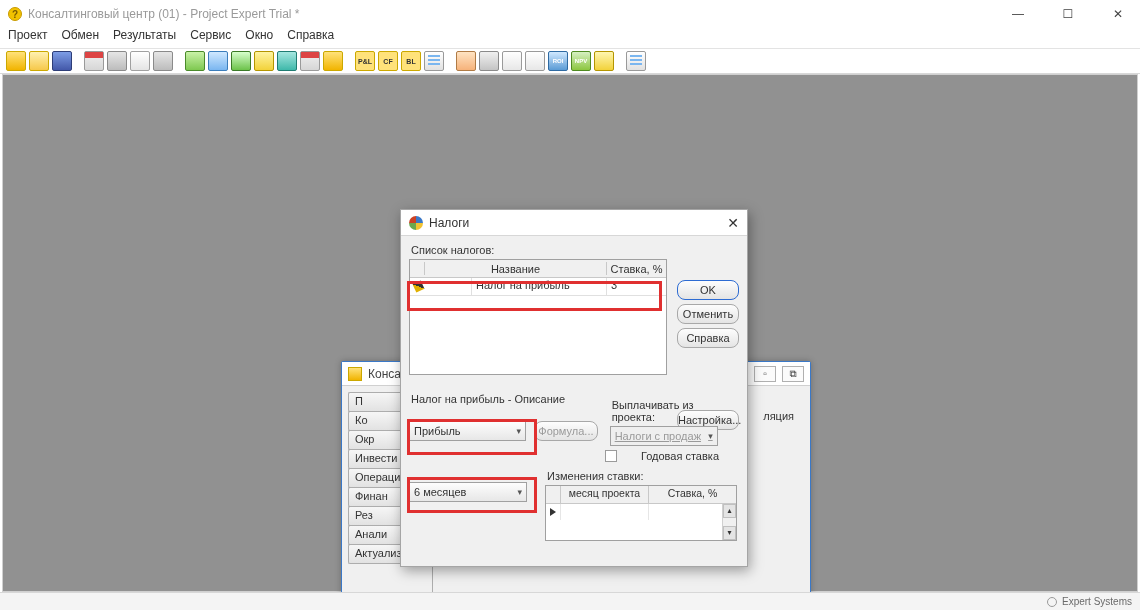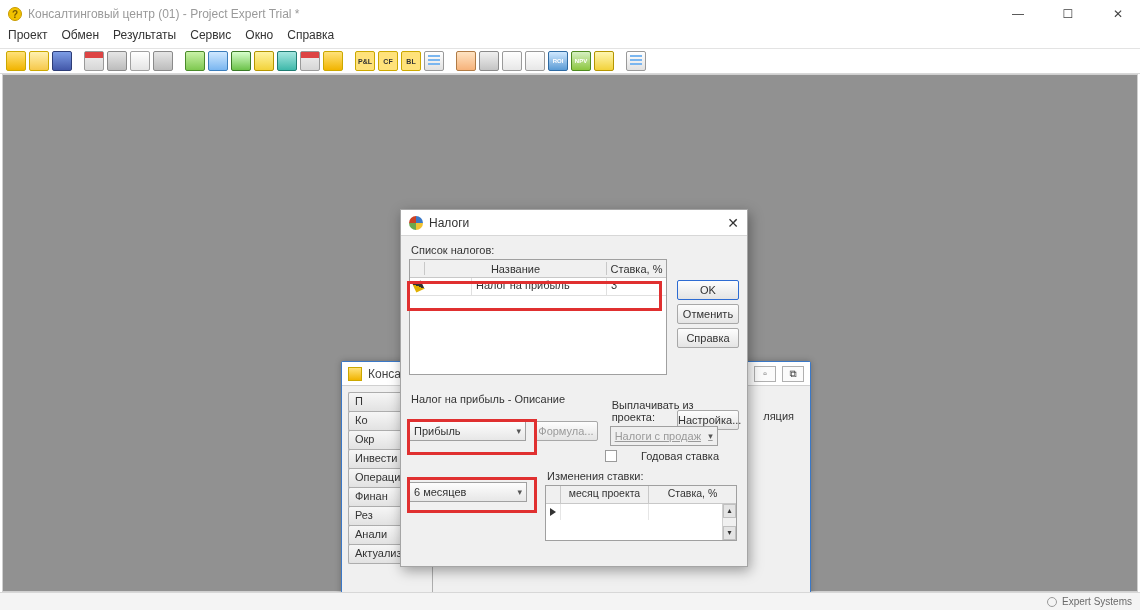--- a/index.html
+++ b/index.html
@@ -65,21 +65,21 @@
   .taxtable .thead .ch.rate{flex:0 0 60px;}
   .taxtable .trow{display:flex;height:18px;border-bottom:1px solid #e0e0e0;}
   .taxtable .trow .tc{border-left:1px solid #e0e0e0;padding:1px 4px;font-size:11px;}
   .taxtable .trow .tc.first{flex:0 0 14px;border-left:none;display:flex;align-items:center;justify-content:center;}
   .taxtable .trow .tc.name{flex:1;margin-left:44px;}
   .taxtable .trow .tc.rate{flex:0 0 60px;}
   .pen{width:9px;height:9px;background:linear-gradient(45deg,#e0b000 50%,#333 50%);transform:rotate(-25deg);}
   .redbox{position:absolute;border:3px solid #e03030;pointer-events:none;}
   .rb1{left:6px;top:45px;width:255px;height:30px;}
   .side-btns{position:absolute;right:8px;top:44px;width:62px;display:flex;flex-direction:column;gap:4px;}
-  .wbtn{height:20px;background:linear-gradient(#fdfdfd,#e4e4e4);border:1px solid #a8a8a8;border-radius:2px;font-size:11px;text-align:center;line-height:18px;}
+  .wbtn{height:20px;background:linear-gradient(#fdfdfd,#e4e4e4);border:1px solid #a8a8a8;border-radius:8px;font-size:11px;text-align:center;line-height:18px;}
   .wbtn.default{border:1px solid #2d6bd2;}
   .sect{margin-top:8px;}
   .row{display:flex;align-items:center;gap:8px;}
   .combo{height:20px;width:118px;background:linear-gradient(#fdfdfd,#e7e7e7);border:1px solid #a0a0a0;display:flex;align-items:center;padding:0 4px;font-size:11px;position:relative;}
   .combo .arr{margin-left:auto;font-size:9px;color:#555;}
   .combo.dis{color:#9a9a9a;background:#efefef;text-decoration:underline;}
   .rb2{left:6px;top:183px;width:130px;height:36px;}
   .rb3{left:6px;top:241px;width:130px;height:36px;}
   .chk{width:12px;height:12px;border:1px solid #9a9a9a;background:#fff;display:inline-block;margin-right:4px;}
   .ratetable{border:1px solid #a0a0a0;background:#fff;width:192px;height:56px;position:relative;}

